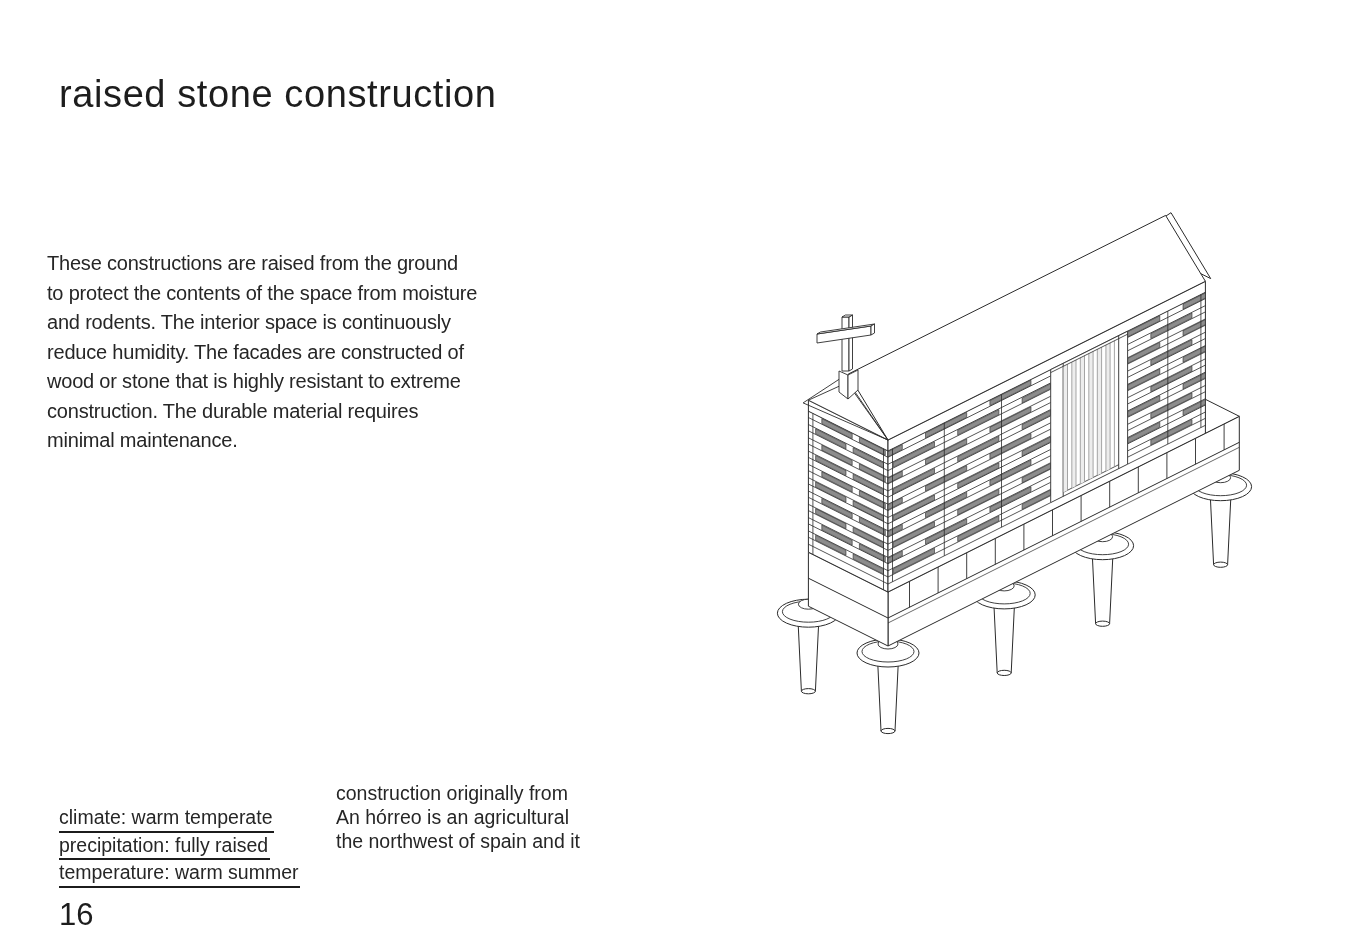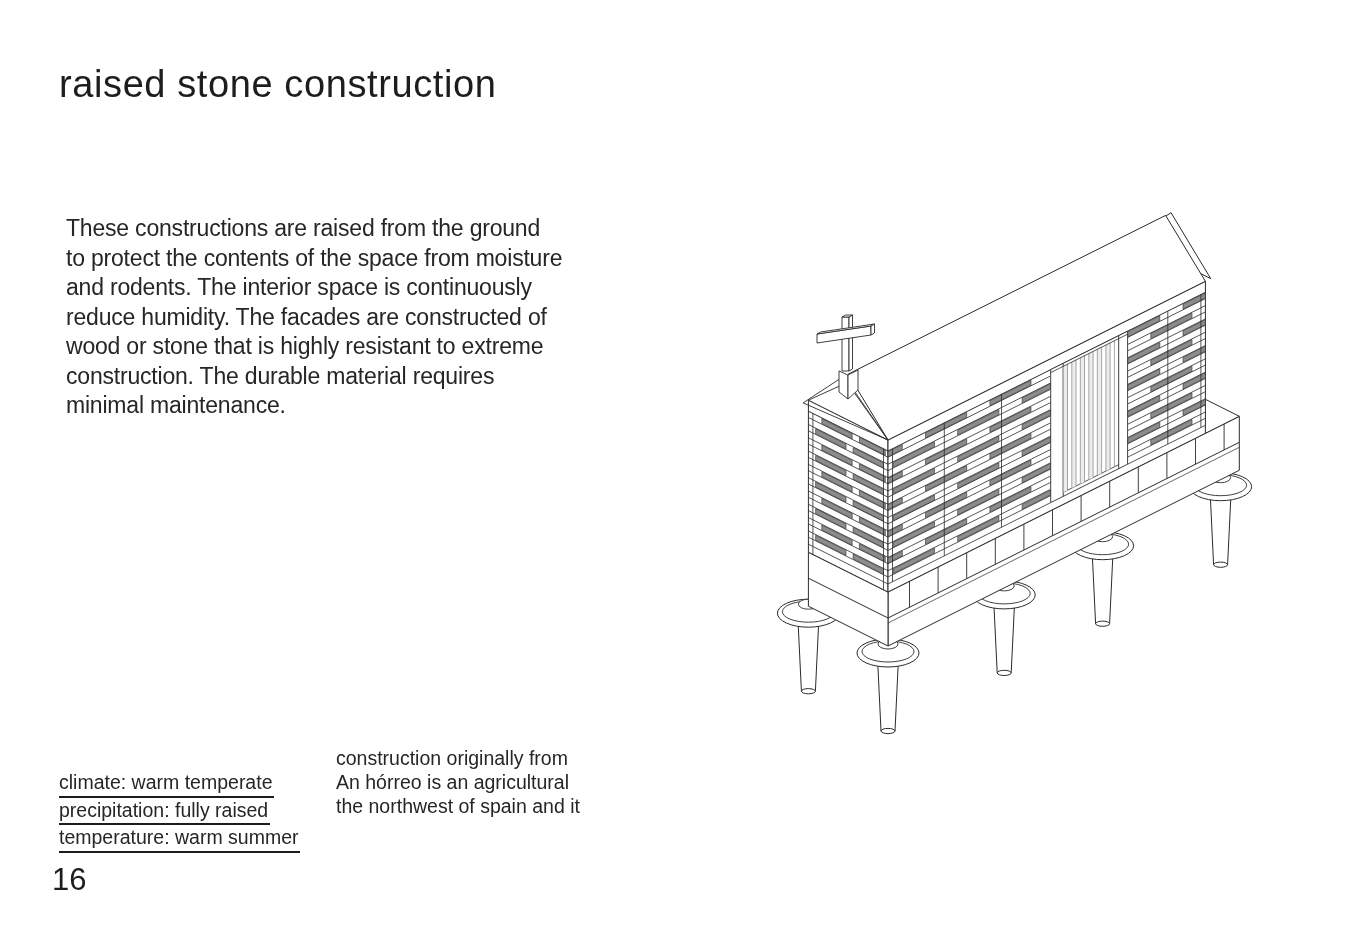--- a/index.html
+++ b/index.html
@@ -1,40 +1,40 @@
 <!DOCTYPE html>
 <html><head>
 <meta charset="utf-8">
 <style>
   html,body{margin:0;padding:0;}
   body{
     width:1348px;height:939px;position:relative;background:#ffffff;overflow:hidden;
     font-family:"Liberation Sans","DejaVu Sans",sans-serif;color:#212121;
     -webkit-font-smoothing:antialiased;
   }
-  .abs{position:absolute;white-space:nowrap;}
+  .abs{position:absolute;white-space:nowrap;margin-top:35px;}
   .title{
     left:59px;top:34px;font-size:38px;line-height:51px;letter-spacing:0.6px;
     color:#1d1d1d;font-weight:400;
   }
   .body-par{
-    left:66px;top:214px;font-size:23px;line-height:29.5px;letter-spacing:-0.2px;
+    left:47px;top:214px;font-size:20px;line-height:29.5px;letter-spacing:-0.2px;
     color:#262626;
   }
   .notes{
     left:59px;top:770px;font-size:19.5px;line-height:24.5px;color:#262626;
   }
   .notes .u{
     display:inline-block;border-bottom:2px solid #1c1c1c;padding:0 2px 1px 0;
   }
   .caption{
     left:336px;top:747px;font-size:19.5px;line-height:23.8px;color:#262626;
   }
   .pagenum{
-    left:52px;top:863px;font-size:31px;line-height:34px;color:#1d1d1d;
+    left:59px;top:863px;font-size:31px;line-height:34px;color:#1d1d1d;
   }
   .figure{
     position:absolute;left:740px;top:170px;width:608px;height:620px;
   }
   .figure svg{width:100%;height:100%;display:block;}
 </style>
 </head>
 <body>
 
 <h1 class="abs title">

